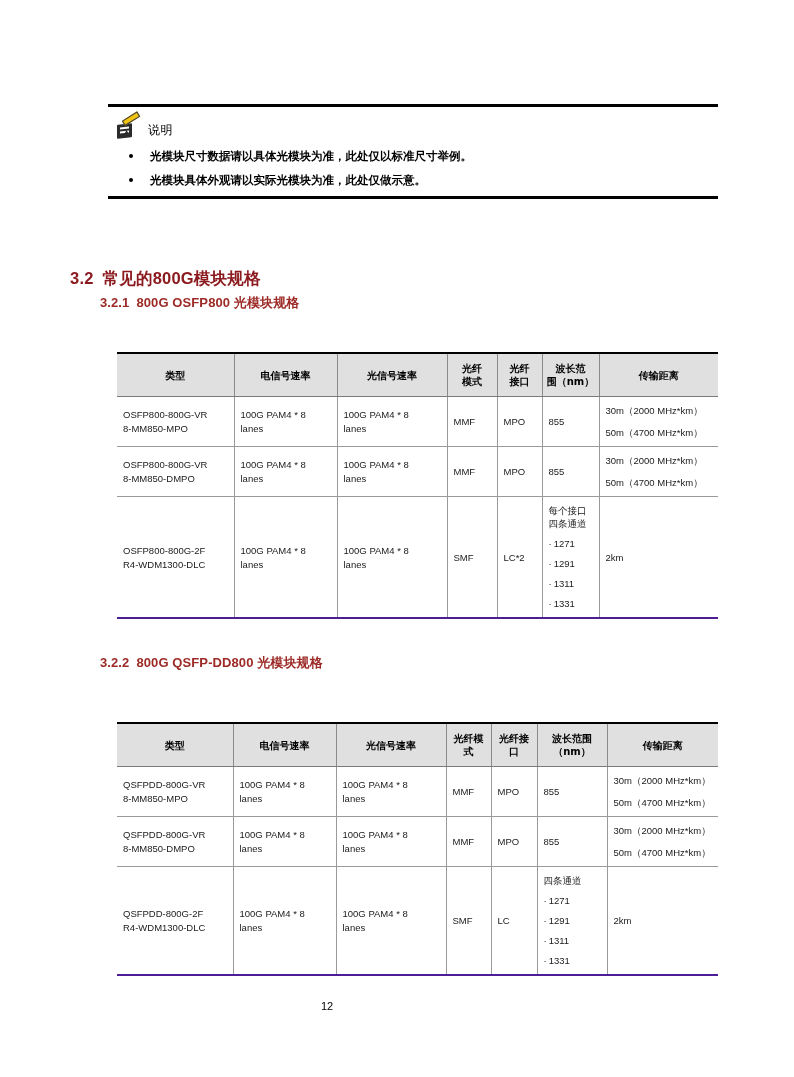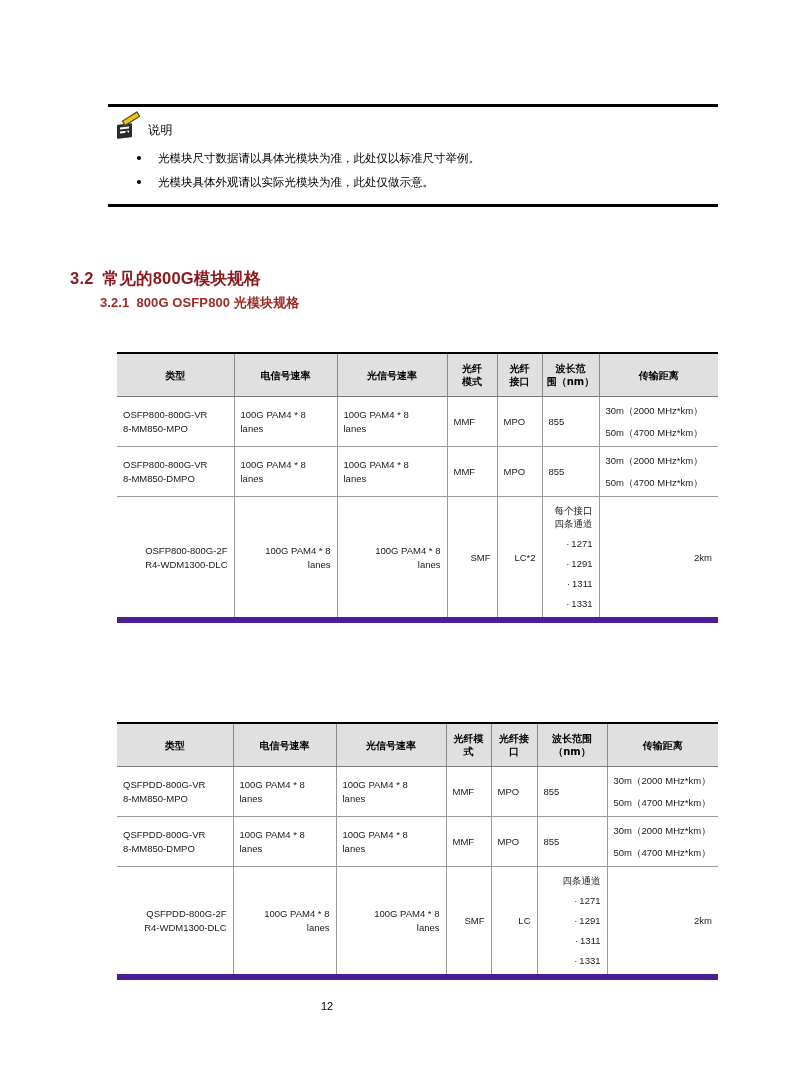--- a/index.html
+++ b/index.html
@@ -82,23 +82,24 @@
     transform: rotate(-32deg);
   }
   .note-title {
     font-family: "DejaVu Sans", sans-serif;
     font-size: 12px;
     color: #000000;
     margin-left: 4px;
     letter-spacing: 0.4px;
   }
   .note-list {
-    margin: 8px;
+    margin: 0;
     padding: 0;
     list-style: none;
+    font-weight: bold;
   }
   .note-list li {
     position: relative;
     margin: 0 0 9px 0;
     padding-left: 42px;
     font-family: "DejaVu Serif", serif;
     font-size: 11.5px;
     line-height: 15px;
     color: #000000;
   }
@@ -176,21 +177,21 @@
     border-right: 1px solid #9a9a9a;
     border-bottom: 1px solid #9a9a9a;
     font-size: 9.5px;
     line-height: 13px;
     color: #1a1a1a;
     vertical-align: middle;
     padding: 7px 6px;
   }
   table.spec tbody td:first-child { border-left: none; }
   table.spec tbody td:last-child { border-right: none; }
-  table.spec tbody tr:last-child td { border-bottom: 6px solid #4c1d95; text-align: right; }
+  table.spec tbody tr:last-child td { border-bottom: 2px solid #4c1d95; }
   td.c-type { text-align: left; }
   td.c-rate { text-align: left; }
   td.c-mode, td.c-iface, td.c-wave { text-align: left; }
   td.c-dist { text-align: left; }
   .cell-line { display: block; }
   .cell-line + .cell-line { margin-top: 9px; }
   .wave-head { display: block; font-family: "DejaVu Serif", serif; font-size: 9.5px; }
   .wave-item { display: block; margin-top: 7px; }
   .wave-item .dot { margin-right: 2px; }
   .cjk { font-family: "DejaVu Sans", sans-serif; }
@@ -234,20 +235,23 @@
   </div>
 
   <div class="h2">
     <span class="num">3.2</span><span>常见的800G模块规格</span>
   </div>
 
   <div class="h3 first">
     <span class="num">3.2.1</span><span>800G OSFP800 光模块规格</span>
   </div>
 
+  <div class="h3 second">
+    <span class="num">3.2.2</span><span>800G QSFP-DD800 光模块规格</span>
+  </div>
 
   <div class="tbl-wrap t1">
     <table class="spec">
       <colgroup>
         <col style="width:117px">
         <col style="width:103px">
         <col style="width:110px">
         <col style="width:50px">
         <col style="width:45px">
         <col style="width:57px">

